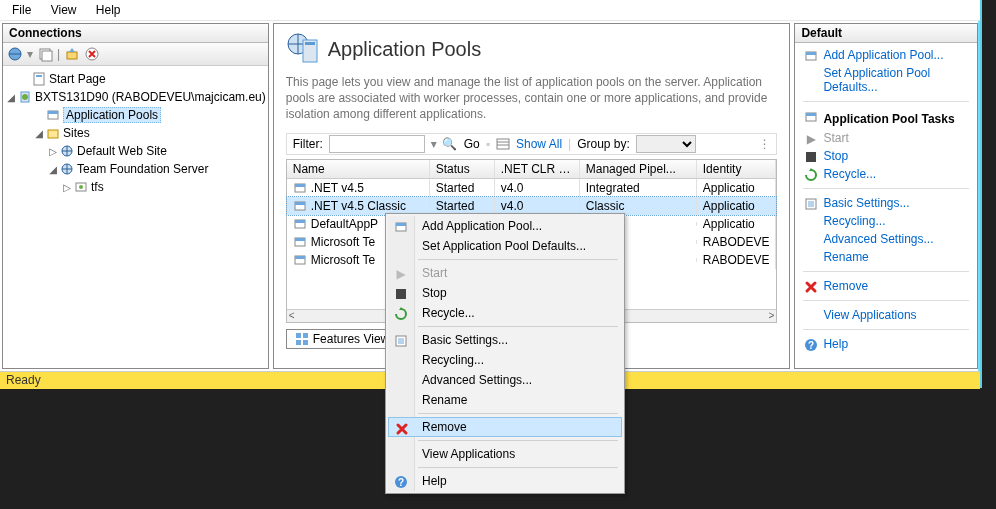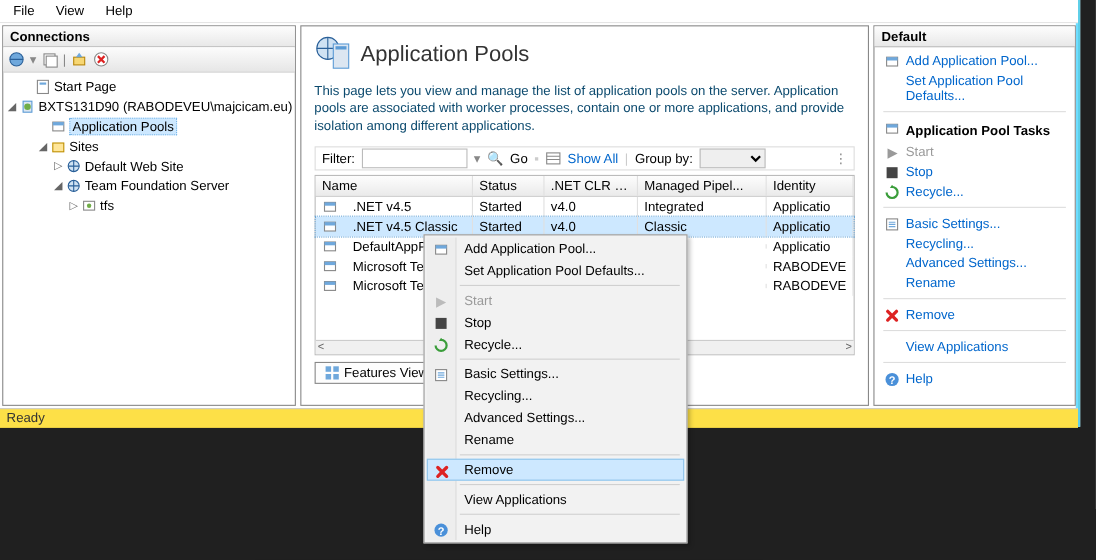--- a/index.html
+++ b/index.html
@@ -16,32 +16,32 @@
   .tree { flex:1; overflow:hidden; padding:4px 2px; }
   .tree-row { display:flex; align-items:center; height:18px; white-space:nowrap; }
   .tree-row .twisty { width:12px; text-align:center; color:#666; font-size:10px; }
   .tree-row .ticon { width:16px; height:16px; display:inline-flex; align-items:center; justify-content:center; margin-right:2px; }
   .tree-row.selected span.label { background:#cde8ff; border:1px dotted #7ab7e8; padding:0 2px; }
   .indent1{padding-left:14px}.indent2{padding-left:28px}.indent3{padding-left:42px}.indent4{padding-left:56px}
   .center { flex:1; display:flex; flex-direction:column; }
   .center-inner { flex:1; border:1px solid #888; margin:2px; padding:8px 12px 4px 12px; position:relative; background:#fff; }
   .title-row { display:flex; align-items:center; gap:8px; margin-bottom:8px; }
   .title-row h1 { font-size:20px; font-weight:normal; color:#333; margin:0; }
-  .desc { color:#0c4a6e; margin-bottom:10px; line-height:1.35; }
+  .desc { color:#737373; margin-bottom:10px; line-height:1.35; }
   .filter-row { display:flex; align-items:center; gap:6px; border:1px solid #ddd; padding:1px 6px; margin-bottom:4px; }
   .filter-row input { border:1px solid #bbb; height:16px; width:90px; font-size:12px; padding:0 2px; }
   .filter-row select { border:1px solid #bbb; height:18px; font-size:12px; width:60px; }
   .grid { border:1px solid #bbb; }
   .grid-head, .grid-row { display:flex; }
   .grid-head { background:linear-gradient(#fdfdfd,#eaeaea); border-bottom:1px solid #ccc;justify-content:space-between; }
   .gc { padding:2px 6px; border-right:1px solid #e0e0e0; overflow:hidden; white-space:nowrap; text-overflow:ellipsis; }
   .gc.name{width:130px}.gc.status{width:52px}.gc.clr{width:72px}.gc.pipe{width:104px}.gc.ident{flex:1}
   .grid-row { height:18px; align-items:center; }
   .grid-row.selected { background:#cde8ff; outline:1px dotted #6aa6d6; }
-  .grid-row .gc.name { display:flex; align-items:center; gap:14px; }
+  .grid-row .gc.name { display:flex; align-items:center; gap:4px; }
   .appicon { width:14px; height:14px; display:inline-flex; align-items:center; justify-content:center; }
   .grid-scroll { height:12px; background:#f0f0f0; border-top:1px solid #ccc; display:flex; align-items:center; justify-content:space-between; padding:0 2px; color:#666; font-size:10px; }
   .features-tab { margin-top:6px; border:1px solid #888; padding:2px 8px; display:inline-flex; align-items:center; gap:4px; background:#fdfdfd; }
   .actions { width:228px; }
   .actions-body { flex:1; padding:4px 8px; display:flex; flex-direction:column; gap:2px; }
   .alink { color:#0066cc; cursor:pointer; padding:1px 0 1px 20px; position:relative; }
   .alink .aicon, .agroup .aicon { position:absolute; left:0; top:1px; width:16px; height:16px; display:inline-flex; align-items:center; justify-content:center; }
   .agroup { font-weight:bold; padding:4px 0 2px 20px; position:relative; color:#000; }
   .actions hr { border:none; border-top:1px solid #ddd; margin:4px 0; }
   .statusbar { height:17px; line-height:17px; padding:0 6px; background:#fde047; border-top:1px solid #ccc; color:#333; }

